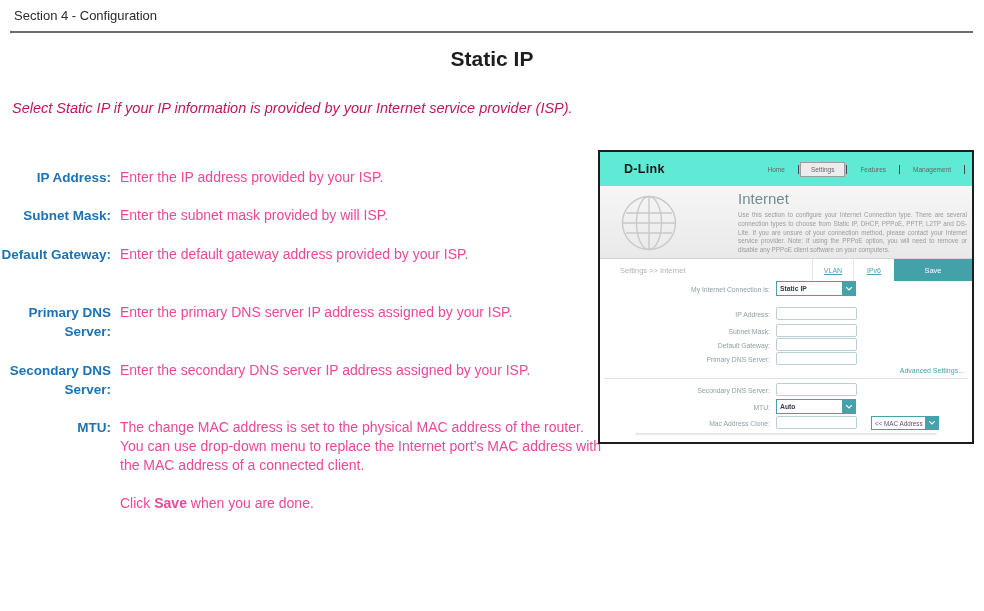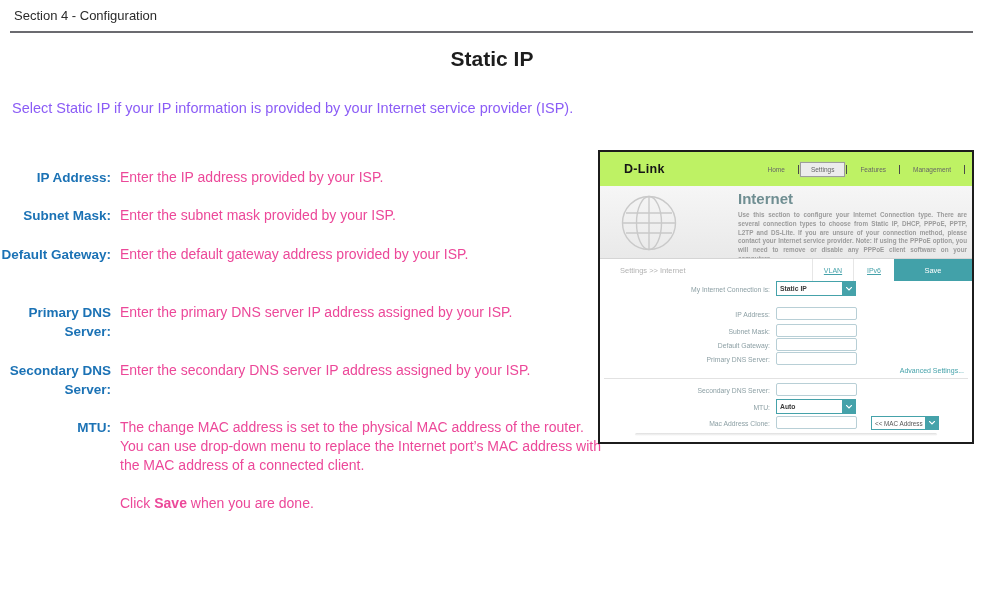--- a/index.html
+++ b/index.html
@@ -4,35 +4,35 @@
 <style>
   html,body{margin:0;padding:0;background:#ffffff;}
   .canvas{
     position:relative;width:984px;height:611px;background:#fff;overflow:hidden;
     font-family:"Liberation Sans",sans-serif;color:#2b2b2b;padding-left:36px;
   }
   
   .sec-head{position:absolute;left:14px;top:8px;font-size:13px;color:#2a2a2a;}
   .rule{position:absolute;left:10px;top:31px;width:963px;height:2px;background:#6b6b70;}
   .title{position:absolute;left:0;top:47px;width:984px;text-align:center;font-size:21px;font-weight:bold;color:#1d1d1d;}
-  .intro{position:absolute;left:12px;top:100px;font-size:14.5px;color:#8b5cf6;}
+  .intro{position:absolute;left:12px;top:100px;font-size:14.5px;color:#be185d;font-style:italic;}
   
   .frow{position:absolute;left:0;display:flex;align-items:flex-start;}
   .flabel{width:111px;text-align:right;font-size:13.5px;font-weight:bold;color:#1b72b5;line-height:19px;}
   .fdesc{margin-left:9px;width:490px;font-size:14px;line-height:19px;color:#ec4899;}
   .fdesc p{margin:0 0 19px 0;}
   
   .shot{position:absolute;left:598px;top:150px;width:372px;height:290px;border:2px solid #1c1c1c;background:#fff;font-family:"Liberation Sans",sans-serif;}
-  .shot-header{position:absolute;left:0;top:0;width:100%;height:34px;background:#bef264;border-bottom:1px solid #c6c6c6;}
+  .shot-header{position:absolute;left:0;top:0;width:100%;height:34px;background:#5eead4;border-bottom:1px solid #c6c6c6;}
   .brand{position:absolute;left:24px;top:10px;font-size:12.5px;font-weight:bold;letter-spacing:.3px;color:#161616;}
   .nav{position:absolute;right:6px;top:0;height:100%;display:flex;align-items:center;font-size:6.5px;color:#666;}
   .nav-item{padding:3px 12px;white-space:nowrap;}
   .nav-item.active{border:1px solid #9d9d9d;background:#ececec;padding:3px 10px;box-shadow:0 0 1px #bbb;}
   .nav-sep{width:1px;height:9px;background:#4a4a4a;margin:0 1px;}
-  .shot-hero{position:absolute;left:0;top:34px;width:100%;height:72px;background:linear-gradient(#f6f6f6,#e9e9e9);font-weight:bold;}
+  .shot-hero{position:absolute;left:0;top:34px;width:100%;height:72px;background:linear-gradient(#f6f6f6,#e9e9e9);}
   .globe{position:absolute;left:20px;top:8px;}
   .hero-title{position:absolute;left:138px;top:4px;font-size:15px;color:#6f8e92;}
   .hero-desc{position:absolute;left:138px;top:25px;width:229px;font-size:6.3px;line-height:8.8px;color:#9b9b9b;text-align:justify;}
   .shot-toolbar{position:absolute;left:0;top:106px;width:100%;height:22px;border-top:1px solid #d5d5d5;display:flex;align-items:stretch;background:#fff;}
   .crumb{flex:1;padding-left:20px;display:flex;align-items:center;font-size:7.5px;color:#b3b3b3;}
   .tcell{width:40px;border-left:1px solid #e6e6e6;display:flex;align-items:center;justify-content:center;}
   .tcell a{font-size:7px;color:#45a2aa;text-decoration:underline;cursor:pointer;}
   .savebtn{width:78px;background:#42a1a9;color:#fff;font-size:7.5px;display:flex;align-items:center;justify-content:center;cursor:pointer;}
   
   .srow{position:absolute;left:0;width:372px;}
@@ -55,21 +55,21 @@
   <div class="title">Static IP</div>
   <div class="intro">Select Static IP if your IP information is provided by your Internet service provider (ISP).</div>
 
   <div class="frow" style="top:168px">
     <div class="flabel">IP Address:</div>
     <div class="fdesc">Enter the IP address provided by your ISP.</div>
   </div>
 
   <div class="frow" style="top:206px">
     <div class="flabel">Subnet Mask:</div>
-    <div class="fdesc">Enter the subnet mask provided by your ISP.</div>
+    <div class="fdesc">Enter the subnet mask provided by will ISP.</div>
   </div>
 
   <div class="frow" style="top:245px">
     <div class="flabel">Default Gateway:</div>
     <div class="fdesc">Enter the default gateway address provided by your ISP.</div>
   </div>
 
   <div class="frow" style="top:303px">
     <div class="flabel">Primary DNS Server:</div>
     <div class="fdesc">Enter the primary DNS server IP address assigned by your ISP.</div>

